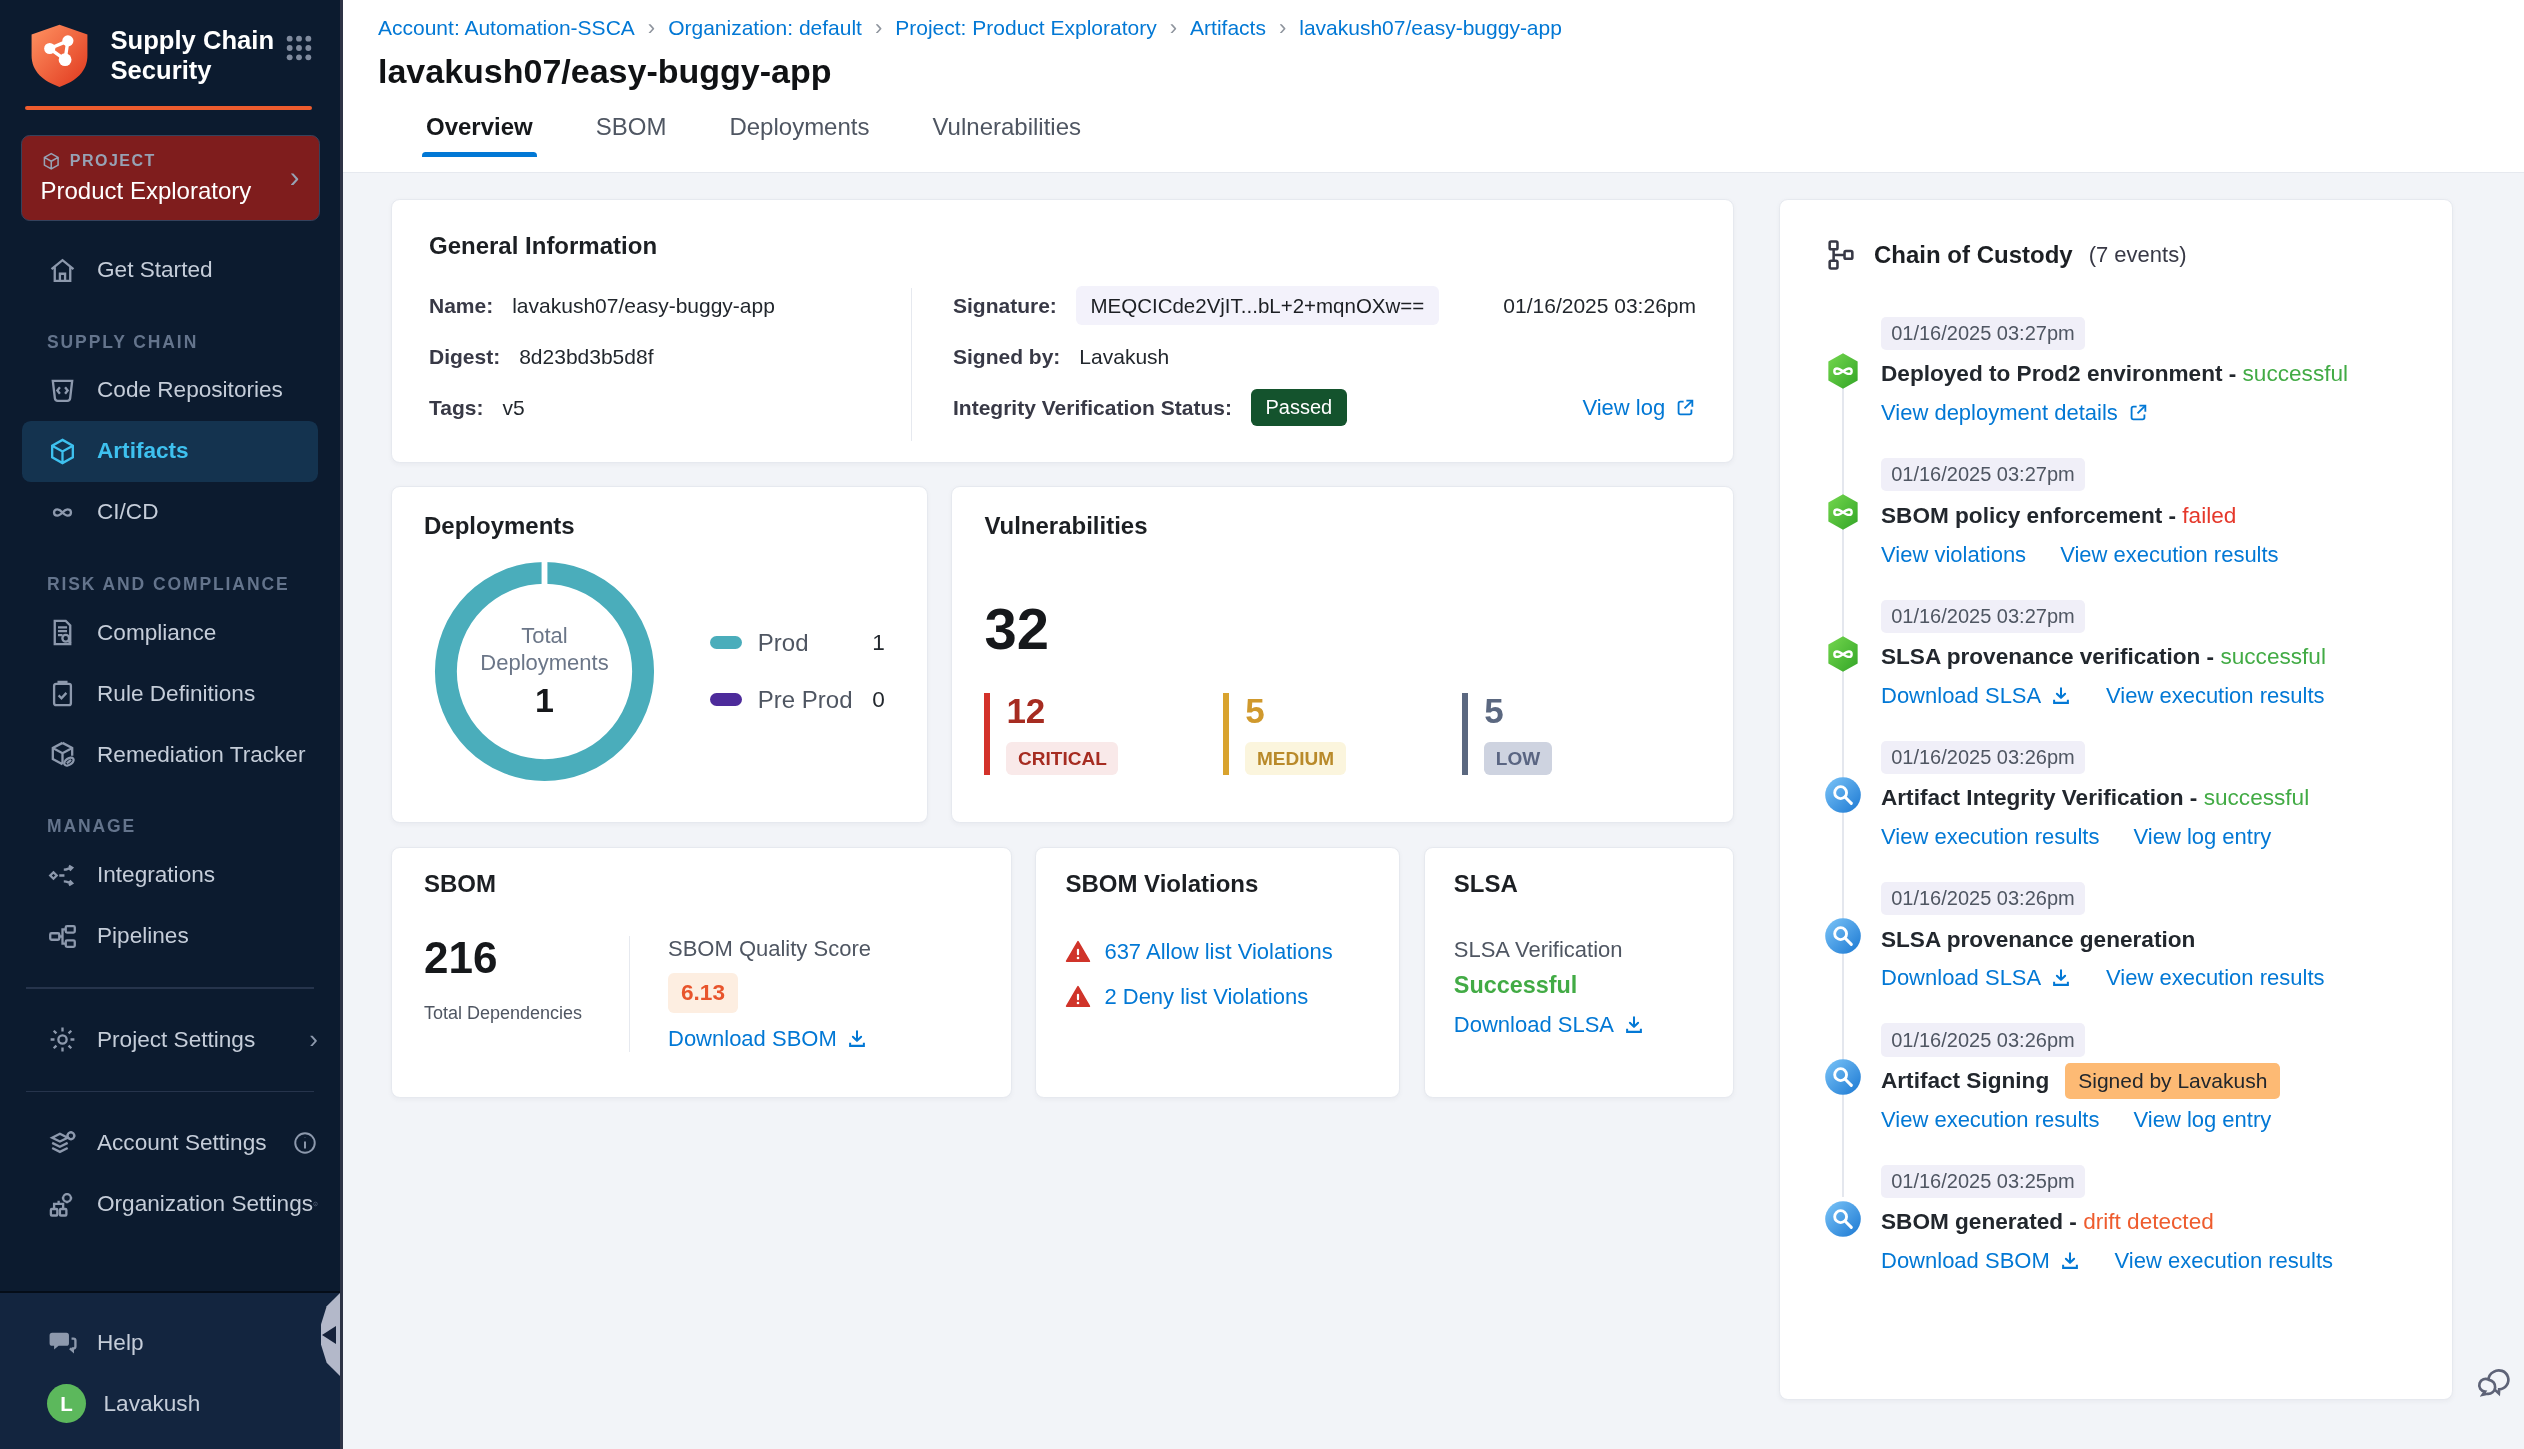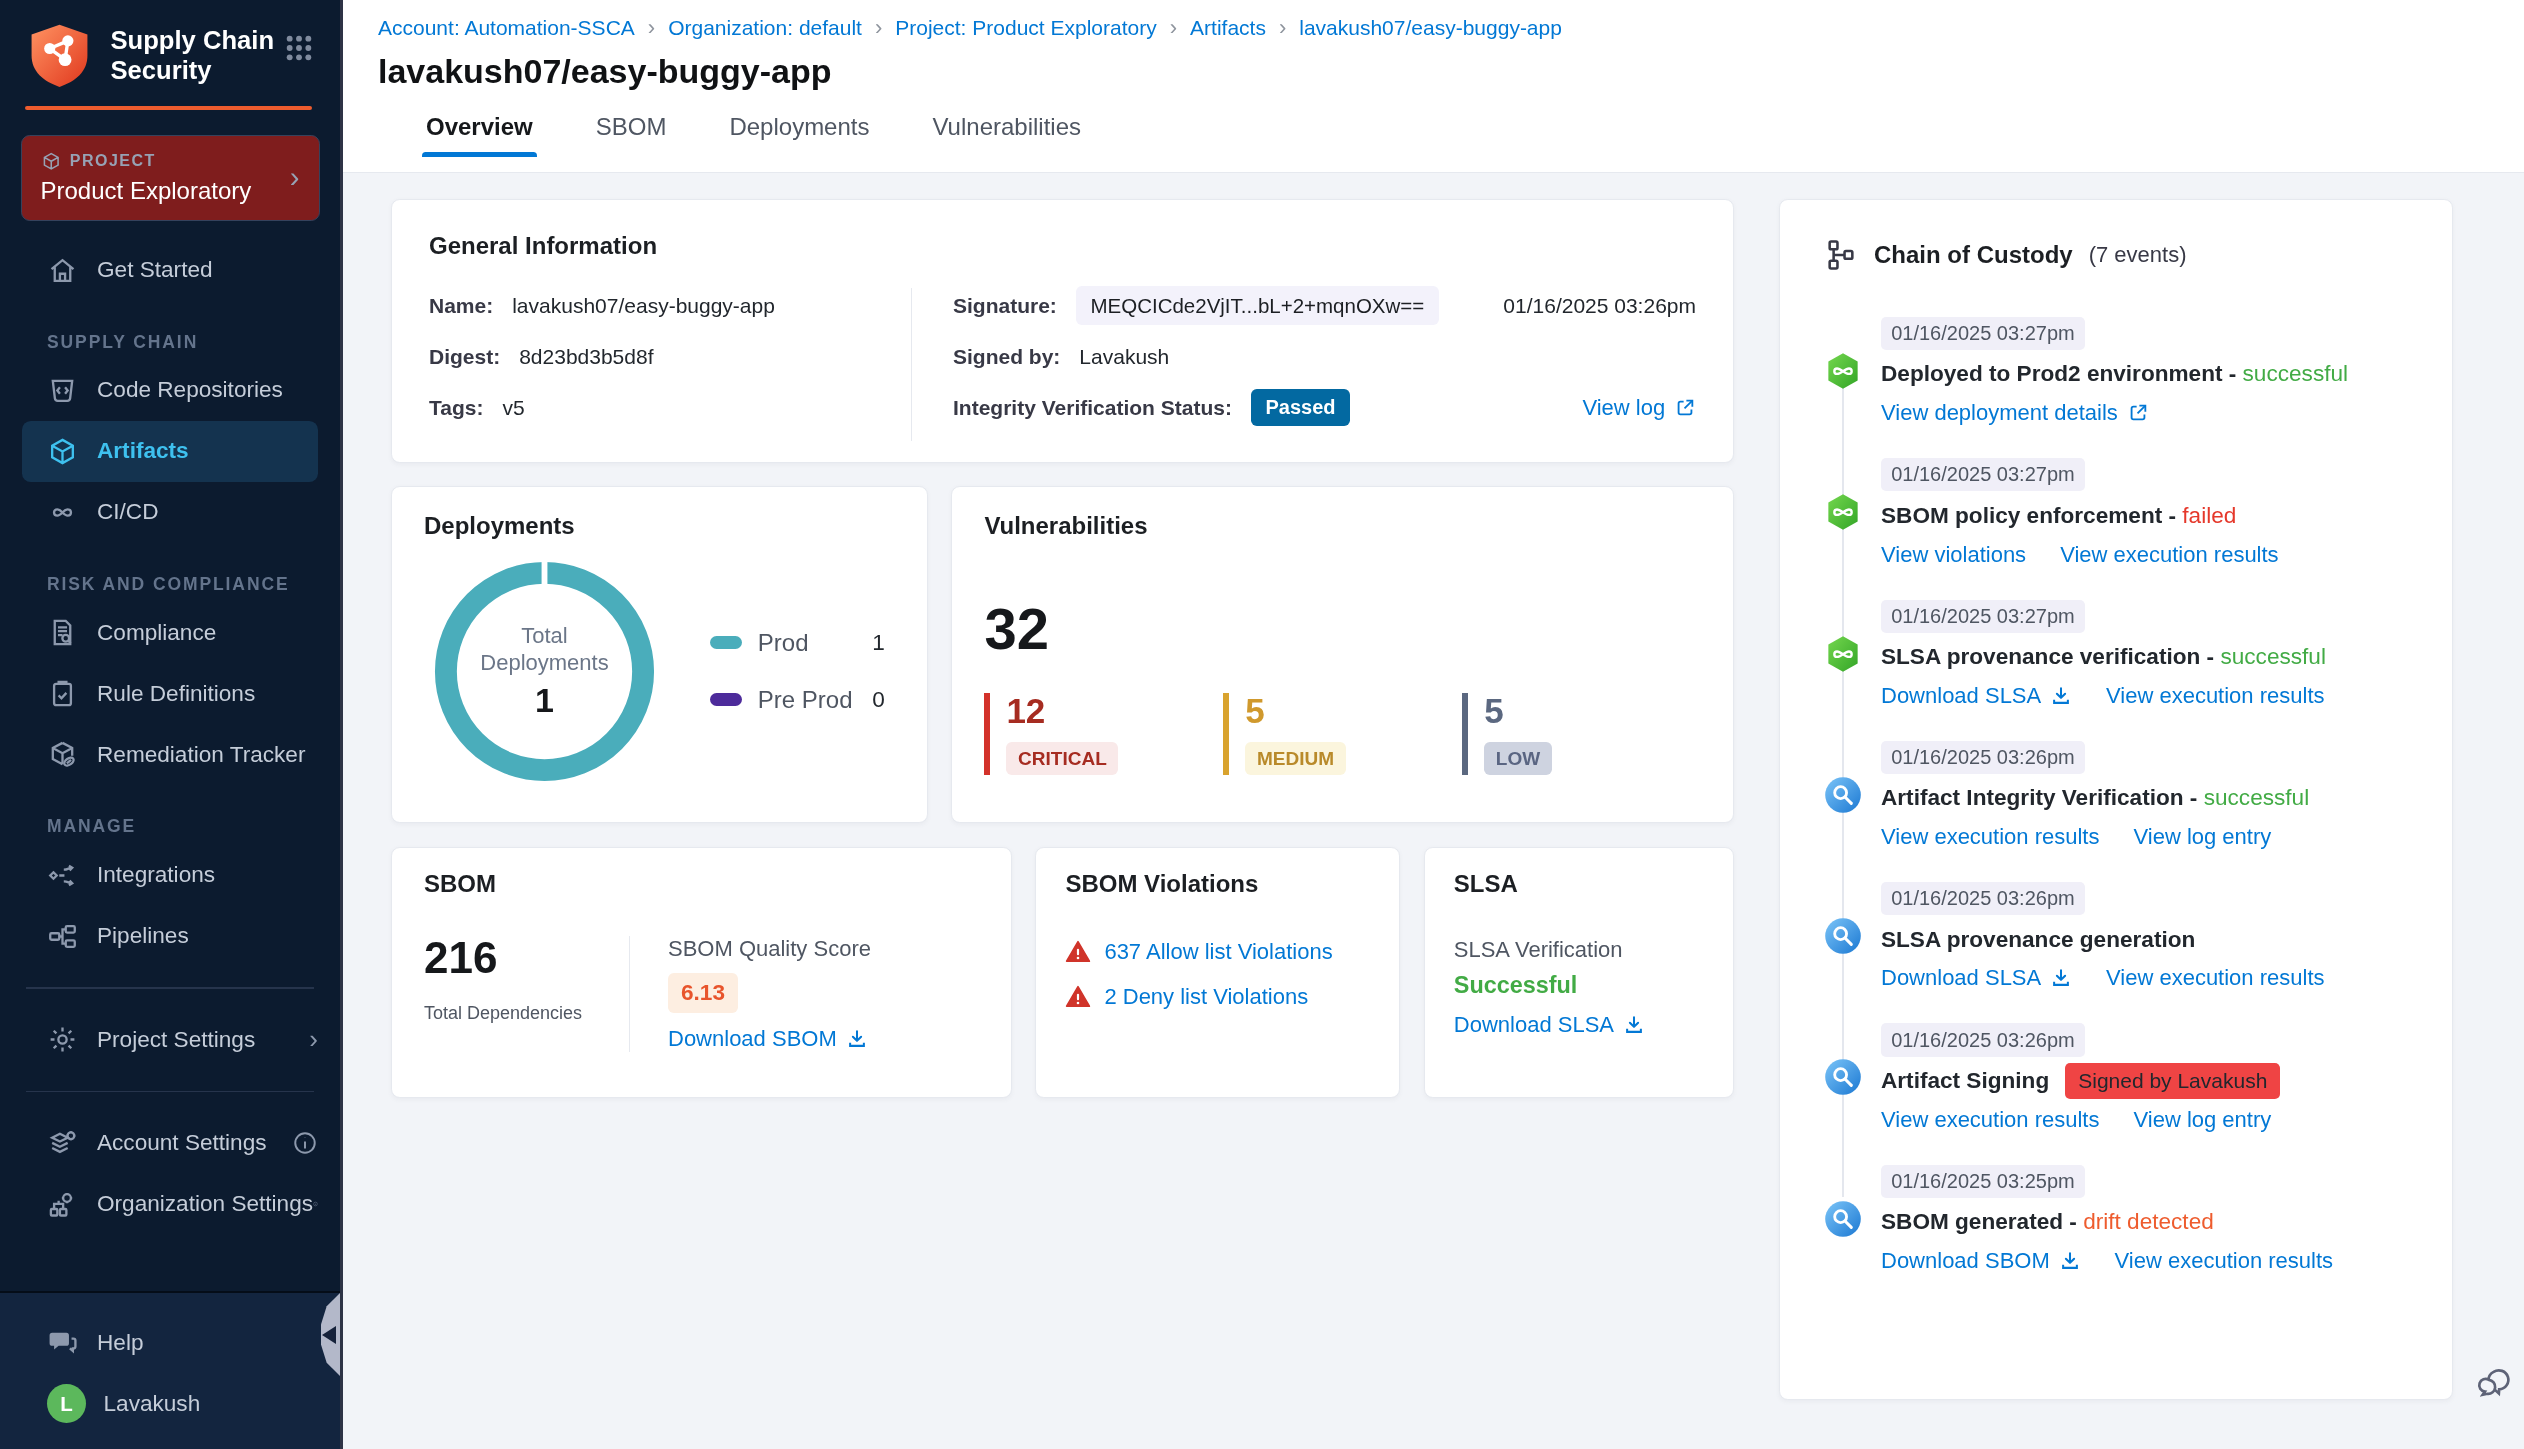--- a/index.html
+++ b/index.html
@@ -74,21 +74,21 @@
   
   .gi { width:100%; height:264px; padding:32px 37px; }
   .gi-grid { display:flex; margin-top:28px; }
   .gi-left { width:482px; min-width:482px; }
   .gi-right { flex:1; border-left:1.5px solid #e6e9ef; padding-left:41px; min-width:0; }
   .gi-row { display:flex; align-items:center; height:35px; margin-bottom:16px; font-size:21px; }
   .gi-lbl { font-weight:700; color:#383946; margin-right:19px; white-space:nowrap; }
   .gi-val { color:#22272d; white-space:nowrap; }
   .sig-badge { background:#f3f2fb; border-radius:5.8px; padding:7.3px 14.6px; font-size:20.5px; color:#1c1f23; }
   .sig-date { margin-left:auto; color:#22272d; }
-  .passed-badge { background:#0369a1; color:#fff; font-size:20px; font-weight:700;
+  .passed-badge { background:#14532d; color:#fff; font-size:20px; font-weight:400;
     border-radius:5.8px; padding:6.6px 14.6px; }
   .blue-link { color:#0278d5; font-size:22px; font-weight:500; text-decoration:none;
     cursor:pointer; white-space:nowrap; display:inline-flex; align-items:center; }
   .lnk-ic { width:22px; height:22px; margin-left:8.8px; flex:0 0 auto; }
   .gi-viewlog { margin-left:auto; }
 
   
   .dep { width:537px; min-width:537px; height:337px; padding:25px 32px; }
   .dep-body { display:flex; align-items:center; margin-top:10.2px; }
   .donut-wrap { position:relative; width:241px; height:241px; flex:0 0 auto; }
@@ -150,21 +150,21 @@
   .coc-line { position:absolute; left:18px; top:47px; height:833px; width:1.5px; background:#e4e7ee; }
   .coc-event { position:relative; padding-left:57px; margin-bottom:32px; }
   .ev-ico { position:absolute; left:0; top:35px; width:38px; height:38px; z-index:2; }
   .ev-ico svg { display:block; }
   .ev-time { display:inline-block; background:#f0eff8; color:#4f5662; font-size:20px;
     border-radius:5.1px; padding:5.1px 10.2px; margin-bottom:7.3px; }
   .ev-titlerow { font-size:22.6px; font-weight:700; color:#22272d; height:34px;
     display:flex; align-items:center; white-space:nowrap; }
   .ev-dash { font-weight:700; color:#22272d; white-space:pre; }
   .ev-status { font-weight:500; }
-  .ev-badge { margin-left:16px; background:#ef4444; color:#22272d; font-weight:400;
+  .ev-badge { margin-left:16px; background:#fdba74; color:#22272d; font-weight:400;
     font-size:21px; border-radius:5.1px; padding:5.8px 13px; }
   .ev-links { margin-top:8.8px; display:flex; gap:34px; align-items:center; }
   .ev-links .blue-link { font-size:22px; }
 
   .chat-fab { position:absolute; right:10.2px; bottom:47px; width:38px; height:38px;
     color:#5e6377; cursor:pointer; }
 </style>
 </head>
 <body>
 

